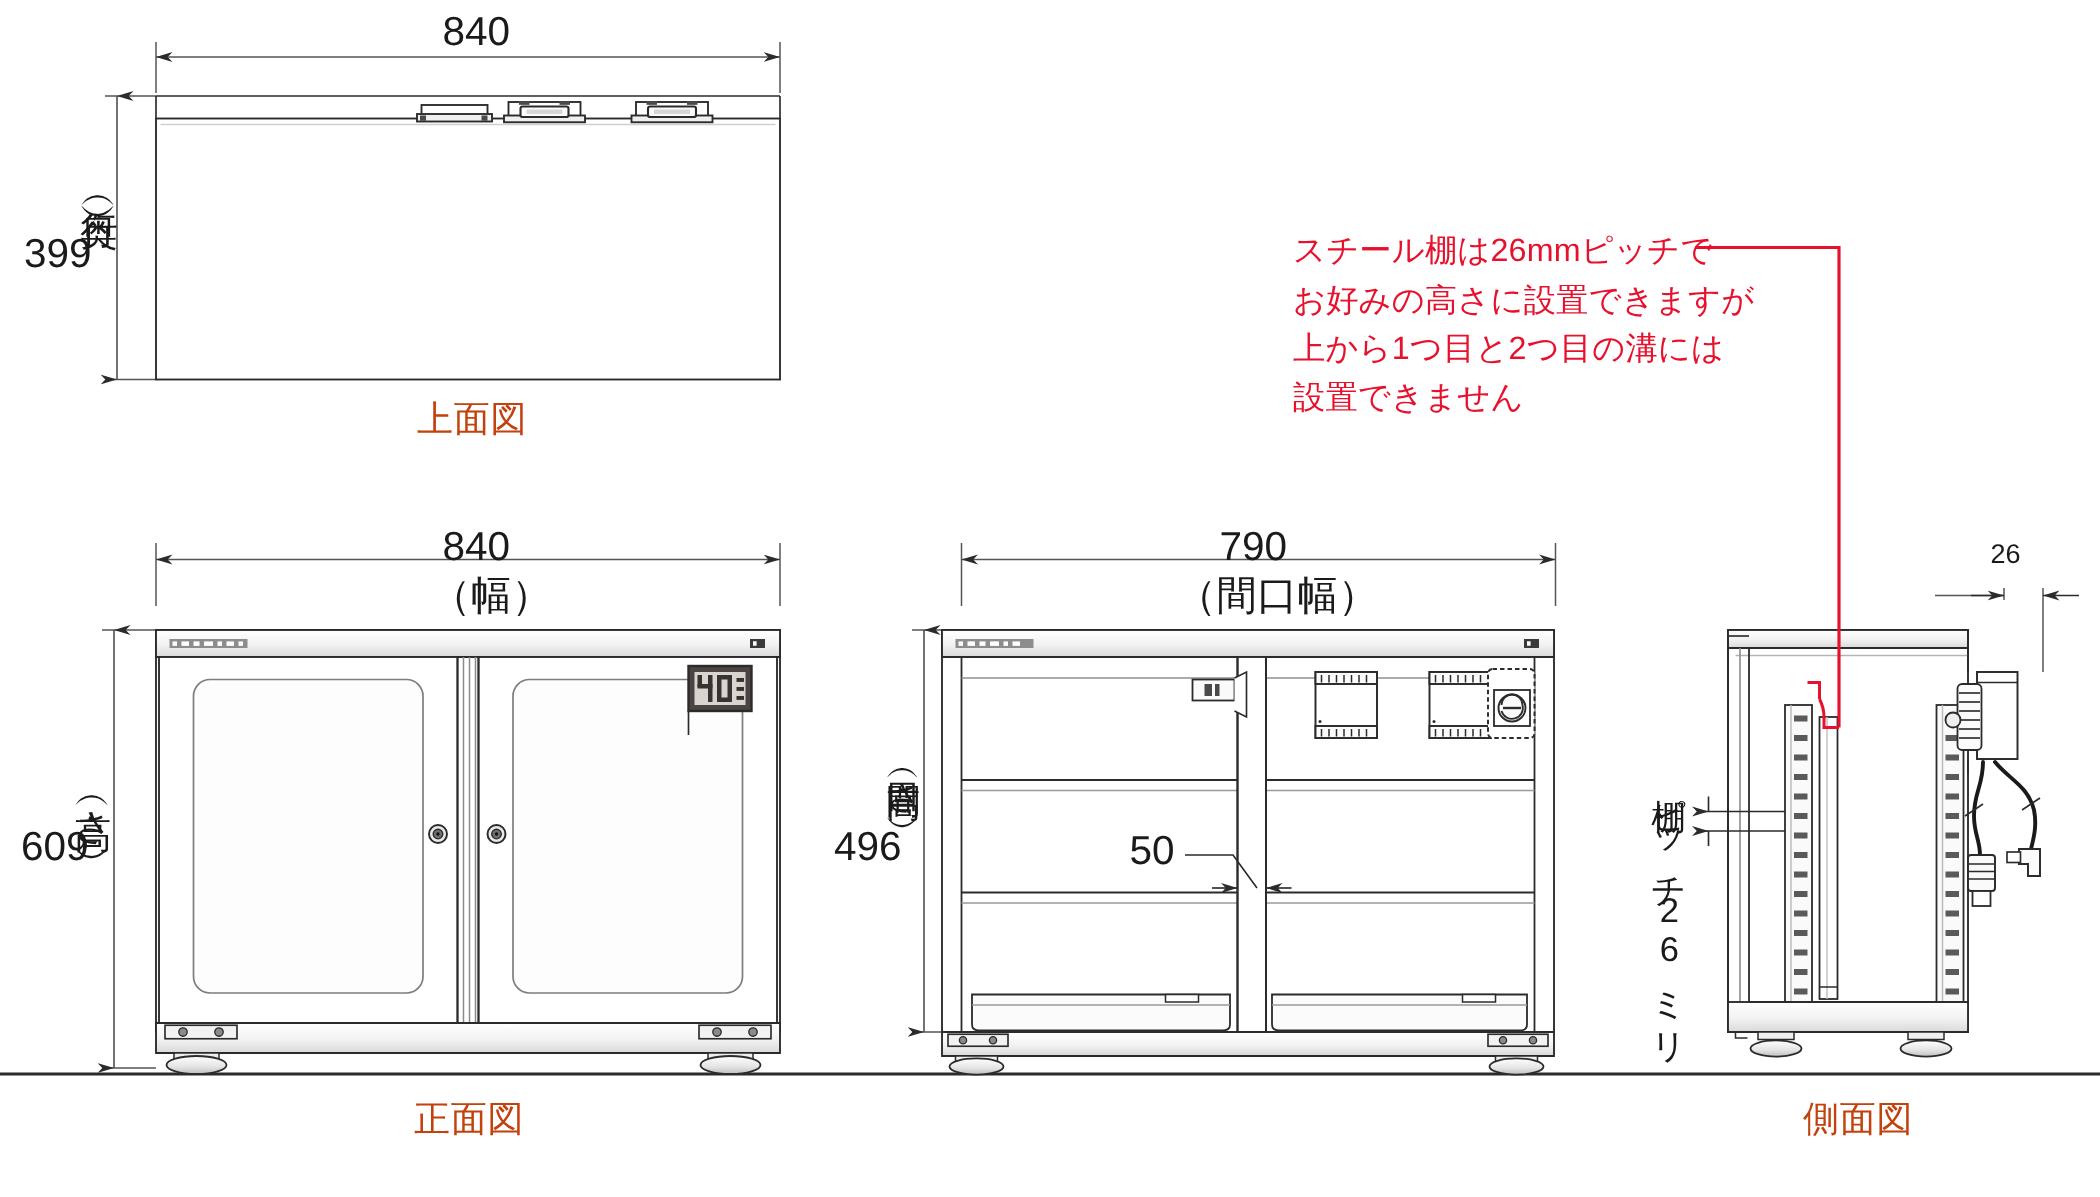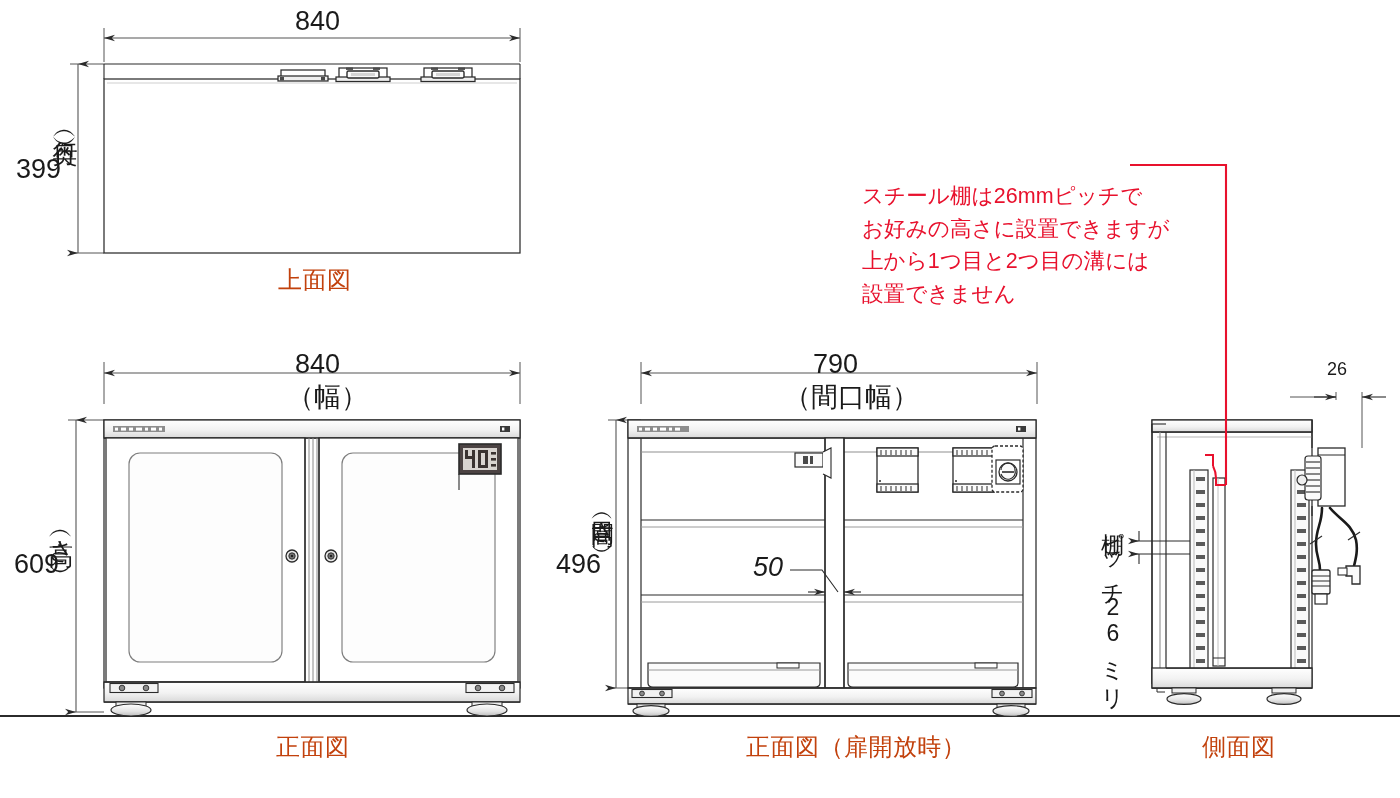--- a/index.html
+++ b/index.html
@@ -22,21 +22,21 @@
     text-orientation:upright;
     font-size:25px;line-height:1.02;color:#1a1a1a;
   }
   .jp-vert-sm{
     writing-mode:vertical-rl;
     text-orientation:upright;
     font-size:23px;line-height:1.04;color:#1a1a1a;
   }
   .note-red{
     position:absolute;color:#e8112d;font-size:21.5px;line-height:1.52;
-    white-space:pre;letter-spacing:.005em;margin-top:29px;
+    white-space:pre;letter-spacing:.005em;
   }
 </style>
 </head>
 <body>
 
 <div class="stage">
 
   <svg class="draw" viewBox="0 0 1400 798" xmlns="http://www.w3.org/2000/svg">
     <defs>
       <marker id="arrL" markerWidth="12" markerHeight="9" refX="11" refY="4.5" orient="auto" markerUnits="userSpaceOnUse">
@@ -454,22 +454,21 @@
   <div class="lbl dim-num" style="left:295px;top:351px;">840</div>
   <div class="lbl dim-num" style="left:287px;top:384px;">（幅）</div>
   <div class="lbl dim-num" style="left:14px;top:551px;">609</div>
   <div class="lbl jp-vert" style="left:48px;top:522px;height:104px;">（高さ）</div>
   <div class="lbl cap" style="left:276px;top:735px;">正面図</div>
 
   <div class="lbl dim-num" style="left:813px;top:351px;text-align:center;">790</div>
   <div class="lbl dim-num" style="left:784px;top:384px;">（間口幅）</div>
   <div class="lbl dim-num" style="left:556px;top:551px;">496</div>
   <div class="lbl jp-vert-sm" style="left:590px;top:505px;height:140px;">（間口高さ）</div>
-  <div class="lbl dim-num" style="left:753px;top:554px;font-style:italic;">50</div>
-  <div class="lbl cap" style="left:746px;top:735px;">正面図（扉開放時）</div>
+  <div class="lbl dim-num" style="left:753px;top:554px;">50</div>
 
   <div class="lbl dim-num-sm" style="left:1327px;top:360px;">26</div>
   <div class="lbl jp-vert-sm" style="left:1100px;top:515px;height:190px;">棚ピッチ26ミリ</div>
   <div class="lbl cap" style="left:1202px;top:735px;">側面図</div>
 
   <div class="note-red" style="left:862px;top:151px;">スチール棚は26mmピッチで
 お好みの高さに設置できますが
 上から1つ目と2つ目の溝には
 設置できません</div>
 

